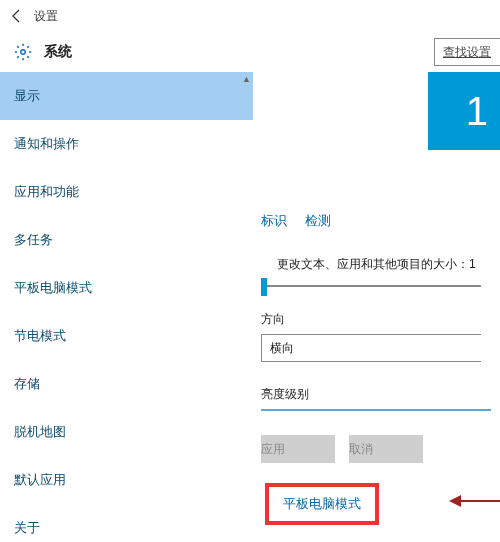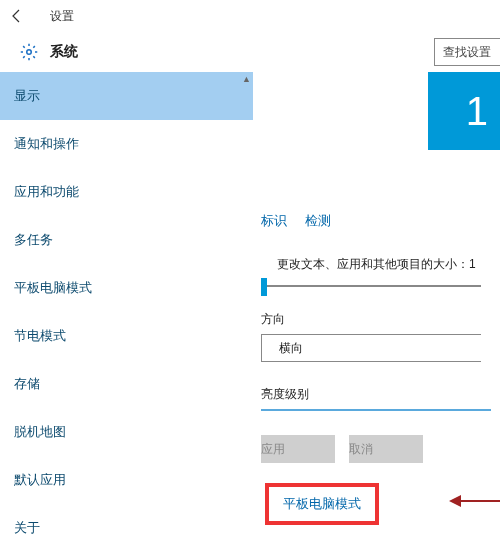--- a/index.html
+++ b/index.html
@@ -1,26 +1,26 @@
 <!DOCTYPE html>
 <html><head>
 <meta charset="utf-8">
 <style>
 * { margin: 0; padding: 0; box-sizing: border-box; font-family: "Microsoft YaHei", "Segoe UI", sans-serif; }
 body { width: 500px; height: 542px; overflow: hidden; background: #fff; color: #222; font-size: 13px; }
 
-.titlebar { height: 32px; display: flex; align-items: center; padding-left: 8px; gap: 24px; }
+.titlebar { height: 32px; display: flex; align-items: center; padding-left: 8px; gap: 8px; }
 .titlebar .back { width: 18px; height: 18px; display: flex; align-items: center; justify-content: center; }
 .titlebar .title { font-size: 12px; color: #333; }
 
-.header { height: 40px; display: flex; align-items: center; justify-content: space-between; padding: 0 0 0 20px; }
+.header { height: 40px; display: flex; align-items: center; justify-content: space-between; padding: 0 0 0 14px; }
 .header-left { display: flex; align-items: center; gap: 12px; }
 .gear { width: 18px; height: 18px; color: #1a6fc4; }
 .header-title { font-size: 14px; font-weight: 600; }
-.search-box { width: 66px; height: 28px; border: 1px solid #888; display: flex; align-items: center; padding: 0 8px; font-size: 12px; color: #444; margin-right: 0; border-right: none; }
+.search-box { width: 66px; height: 28px; border: 1px solid #888; display: flex; align-items: center; padding: 0 8px; font-size: 12px; color: #444; margin-right: 0; border-right: none; text-decoration: underline; }
 
 .main { display: flex; height: calc(542px - 72px); }
 
 .sidebar { width: 253px; background: #fff; overflow-y: auto; position: relative; }
 .sidebar::-webkit-scrollbar { width: 14px; }
 .sidebar::-webkit-scrollbar-track { background: #f0f0f0; }
 .sidebar::-webkit-scrollbar-thumb { background: #c8c8c8; }
 .sidebar-item { height: 48px; display: flex; align-items: center; padding-left: 14px; font-size: 13px; color: #0c4a6e; cursor: pointer; }
 .sidebar-item.selected { background: #a3cef1; }
 .scroll-arrow { position: absolute; right: 2px; font-size: 9px; color: #666; }
@@ -28,21 +28,21 @@
 
 .content { flex: 1; padding: 0; position: relative; overflow: hidden; }
 .monitor-box { position: absolute; right: 0; top: 0; width: 72px; height: 78px; background: #0099d8; color: #fff; display: flex; align-items: center; justify-content: flex-end; padding-right: 12px; font-size: 40px; font-weight: 200; }
 .content-inner { padding-top: 140px; padding-left: 8px; padding-right: 0; }
 .links { display: flex; gap: 18px; margin-bottom: 26px; }
 .link { color: #0066aa; font-size: 13px; cursor: pointer; }
 .text-row { font-size: 12px; color: #222; margin-bottom: 12px; margin-left: 16px; }
 .slider-track { width: 220px; height: 2px; background: #888; position: relative; margin-bottom: 24px; }
 .slider-thumb { position: absolute; left: 0; top: -7px; width: 6px; height: 18px; background: #0099d8; }
 .label { font-size: 12px; margin-bottom: 6px; }
-.select { width: 220px; height: 28px; border: 1px solid #888; display: flex; align-items: center; padding: 0 17px; font-size: 12px; border-right: none; margin-bottom: 24px; }
+.select { width: 220px; height: 28px; border: 1px solid #888; display: flex; align-items: center; padding: 0 8px; font-size: 12px; border-right: none; margin-bottom: 24px; }
 .brightness-line { width: 230px; height: 2px; background: #5aa9dd; margin-top: 6px; margin-bottom: 24px; }
 .buttons { display: flex; gap: 14px; margin-bottom: 20px; }
 .btn { width: 74px; height: 28px; background: #cfcfcf; color: #888; display: flex; align-items: center; justify-content: flex-start; font-size: 12px; }
 
 .highlight-box { border: 4px solid #e33; padding: 8px 14px; display: inline-block; margin-left: 4px; }
 .highlight-link { color: #0066aa; font-size: 13px; }
 .arrow-annot { position: absolute; left: 206px; bottom: 40px; width: 60px; height: 2px; background: #a02222; }
 .arrow-annot::before { content: ""; position: absolute; left: -10px; top: -5px; border-right: 12px solid #a02222; border-top: 6px solid transparent; border-bottom: 6px solid transparent; }
 </style>
 </head>

